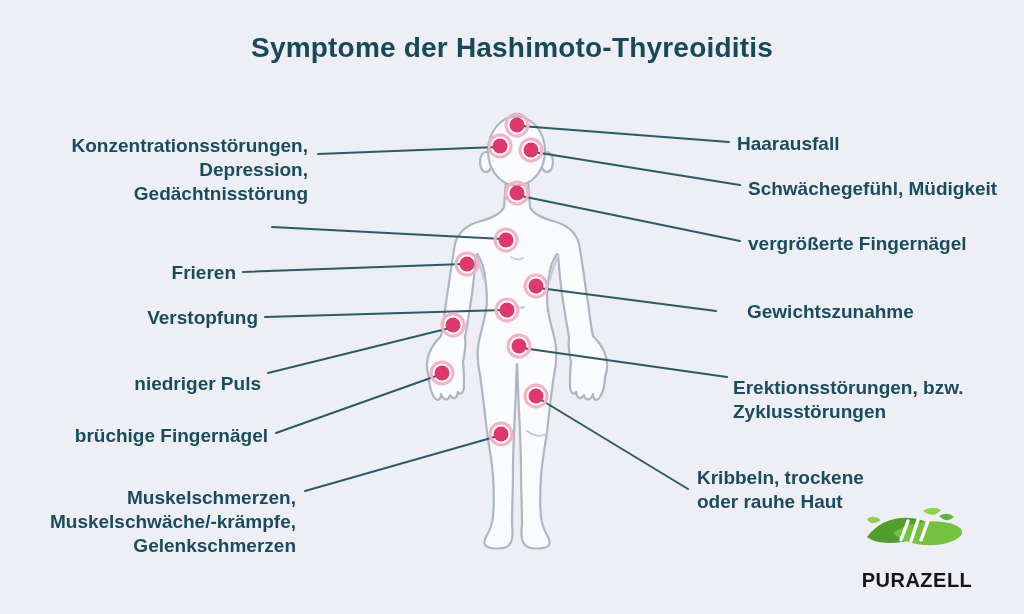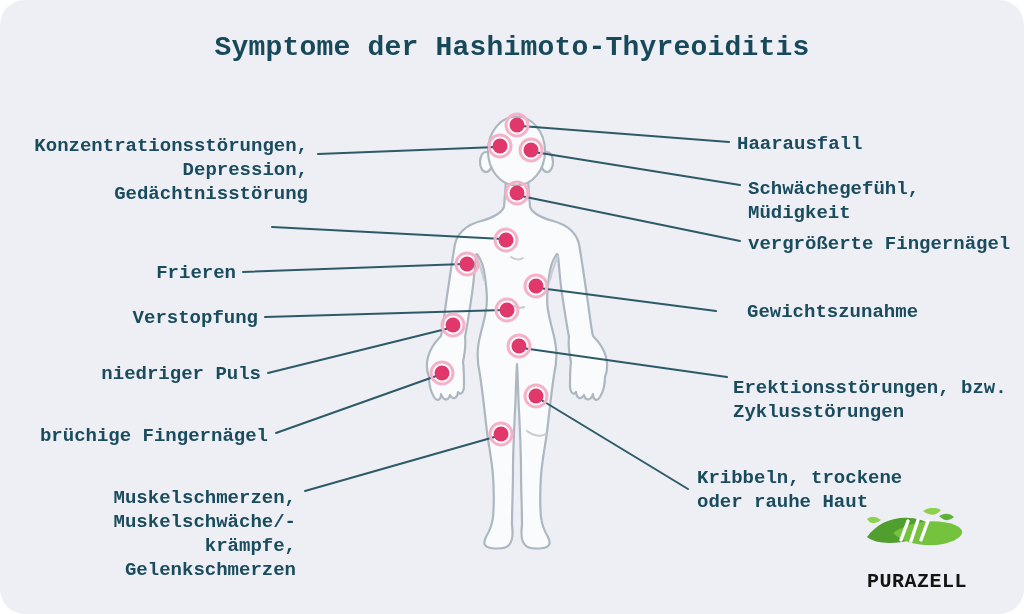--- a/index.html
+++ b/index.html
@@ -1,22 +1,21 @@
 <!DOCTYPE html>
 <html><head>
 <meta charset="utf-8">
 <style>
   html,body{margin:0;padding:0;}
   .canvas{
     position:relative;
     width:1024px;height:614px;
     background:#edeff4;
     overflow:hidden;
-    font-family:Liberation Mono, monospace;
-    border-radius:25px;
+    font-family:Liberation Sans, sans-serif;
   }
   .title{
     position:absolute;top:32px;left:0;width:1024px;
     text-align:center;
     font-size:28px;font-weight:700;
     color:#17495b;
     letter-spacing:.2px;
   }
   .figure-svg{position:absolute;left:0;top:0;}
   .label{
@@ -192,21 +191,21 @@
         </g>
     </g>
   </svg>
 
   <div class="title">Symptome der Hashimoto-Thyreoiditis</div>
 
   <div class="label left-col" style="left:30px;top:134px;width:278px">Konzentrationsstörungen,
 Depression, Gedächtnisstörung</div>
   <div class="label left-col" style="left:30px;top:261px;width:206px">Frieren</div>
   <div class="label left-col" style="left:30px;top:306px;width:228px">Verstopfung</div>
-  <div class="label left-col" style="left:30px;top:362px;width:231px">niedriger Puls</div>
+  <div class="label left-col" style="left:30px;top:372px;width:231px">niedriger Puls</div>
   <div class="label left-col" style="left:30px;top:424px;width:238px">brüchige Fingernägel</div>
   <div class="label left-col" style="left:30px;top:486px;width:266px">Muskelschmerzen,
 Muskelschwäche/-krämpfe,
 Gelenkschmerzen</div>
 
   <div class="label right-col" style="left:737px;top:132px">Haarausfall</div>
   <div class="label right-col" style="left:748px;top:177px">Schwächegefühl, Müdigkeit</div>
   <div class="label right-col" style="left:748px;top:232px">vergrößerte Fingernägel</div>
   <div class="label right-col" style="left:747px;top:300px">Gewichtszunahme</div>
   <div class="label right-col" style="left:733px;top:376px">Erektionsstörungen, bzw.

